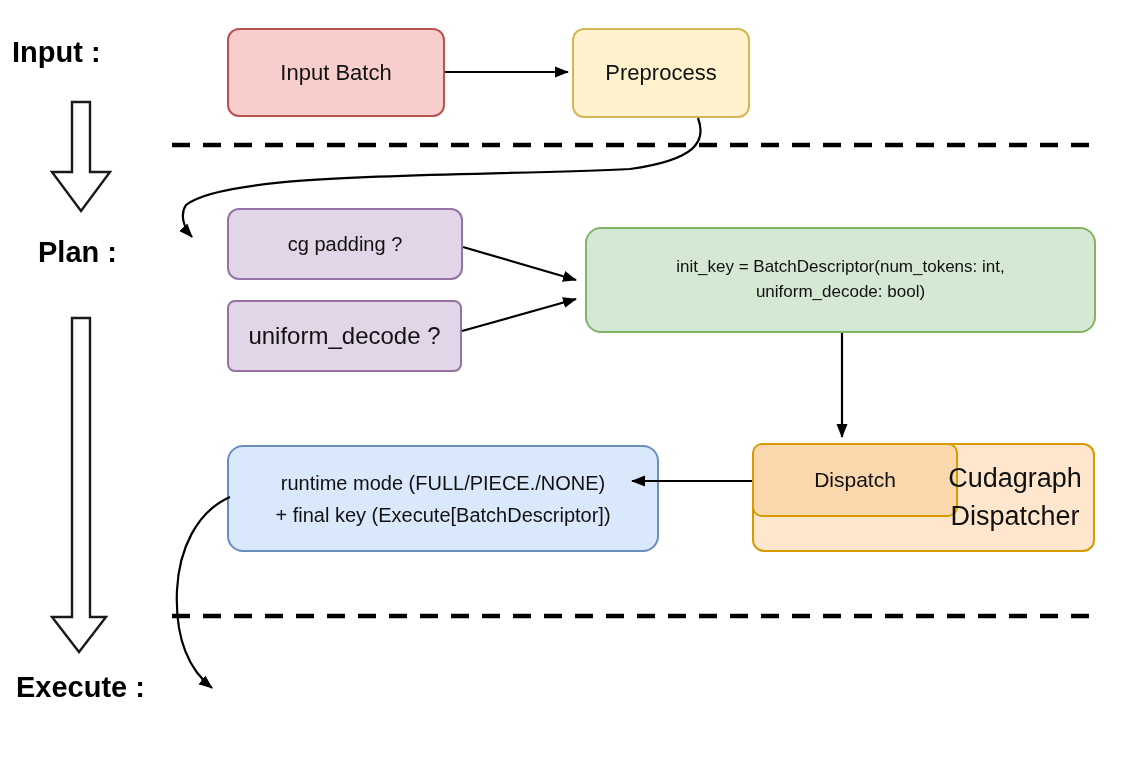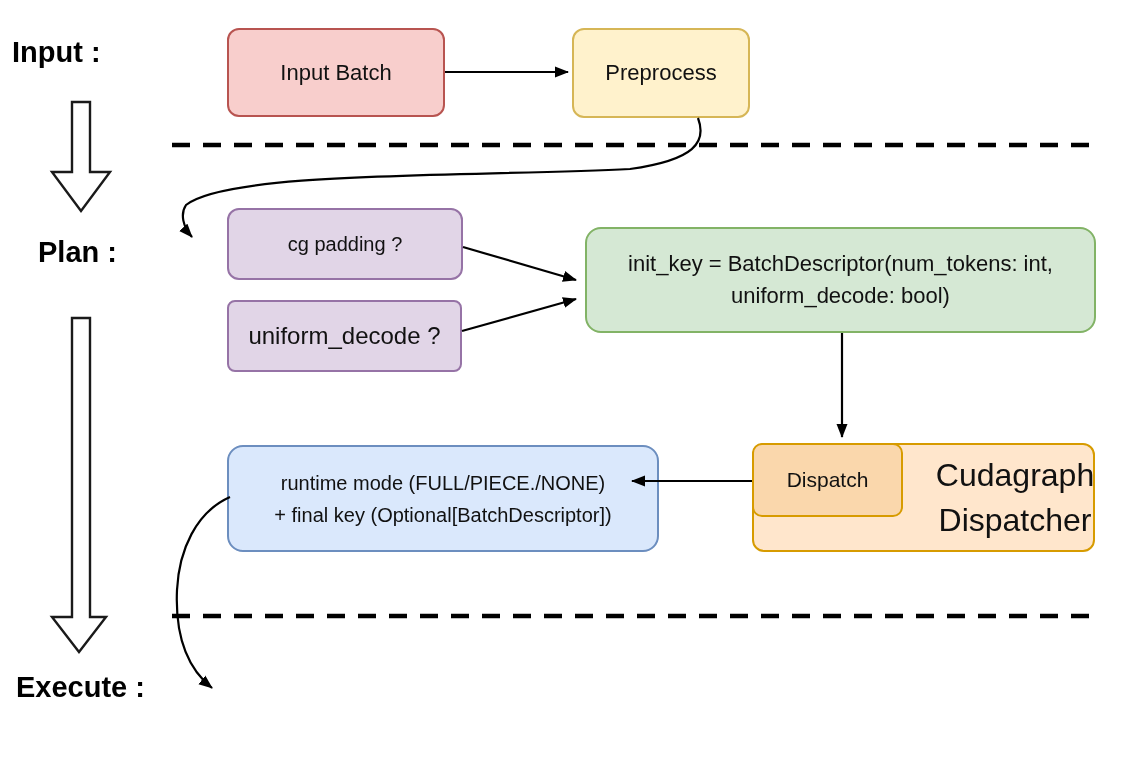--- a/index.html
+++ b/index.html
@@ -67,36 +67,36 @@
   </div>
 
   <div class="node" style="left: 227px; top: 208px; width: 236px; height: 72px; border-radius: 12px; font-size: 20px; background-color: rgb(225, 213, 231); border-color: rgb(150, 115, 166);">
     <span class="ln">cg padding ?</span>
   </div>
 
   <div class="node" style="left: 227px; top: 300px; width: 235px; height: 72px; border-radius: 8px; font-size: 24px; background-color: rgb(225, 213, 231); border-color: rgb(150, 115, 166);">
     <span class="ln">uniform_decode ?</span>
   </div>
 
-  <div class="node" style="left: 585px; top: 227px; width: 511px; height: 106px; border-radius: 16px; font-size: 22px; background-color: rgb(213, 232, 212); border-color: rgb(130, 179, 102);">
+  <div class="node" style="left: 585px; top: 227px; width: 511px; height: 106px; border-radius: 16px; font-size: 17px; background-color: rgb(213, 232, 212); border-color: rgb(130, 179, 102);">
     <span class="ln">init_key = BatchDescriptor(num_tokens: int,</span>
     <span class="ln">uniform_decode: bool)</span>
   </div>
 
   <div class="node" style="left: 752px; top: 443px; width: 343px; height: 109px; border-radius: 12px; background-color: rgb(255, 230, 204); border-color: rgb(215, 155, 0);"></div>
-  <div class="node" style="left: 752px; top: 443px; width: 151px; height: 74px; border-radius: 10px; font-size: 21px; z-index: 2; background-color: rgb(250, 215, 172); border-color: rgb(215, 155, 0);">
+  <div class="node" style="left: 752px; top: 443px; width: 206px; height: 74px; border-radius: 10px; font-size: 21px; z-index: 2; background-color: rgb(250, 215, 172); border-color: rgb(215, 155, 0);">
     <span class="ln">Dispatch</span>
   </div>
-  <div class="node" style="left:935px;top:443px;width:160px;height:110px;border:none;background:transparent;font-size:32px;line-height:1.4;z-index:2;">
+  <div class="node" style="left:935px;top:443px;width:160px;height:110px;border:none;background:transparent;font-size:27px;line-height:1.4;z-index:2;">
     <span>Cudagraph Dispatcher</span>
   </div>
 
   <div class="node" style="left: 227px; top: 445px; width: 432px; height: 107px; border-radius: 16px; font-size: 20px; line-height: 1.6; background-color: rgb(218, 232, 252); border-color: rgb(108, 142, 191);">
     <span class="ln">runtime mode (FULL/PIECE./NONE)</span>
-    <span class="ln">+ final key (Optional[BatchDescriptor])</span>
+    <span class="ln">+ final key (Execute[BatchDescriptor])</span>
   </div>
 
 
   <svg id="connector-layer" viewBox="0 0 1142 770" xmlns="http://www.w3.org/2000/svg">
     <defs>
       <marker id="arrowhead" markerUnits="userSpaceOnUse" markerWidth="16" markerHeight="14" refX="13" refY="6" orient="auto">
         <path d="M0,0.5 L14,6 L0,11.5 Z" fill="#000"></path>
       </marker>
     </defs>
 

